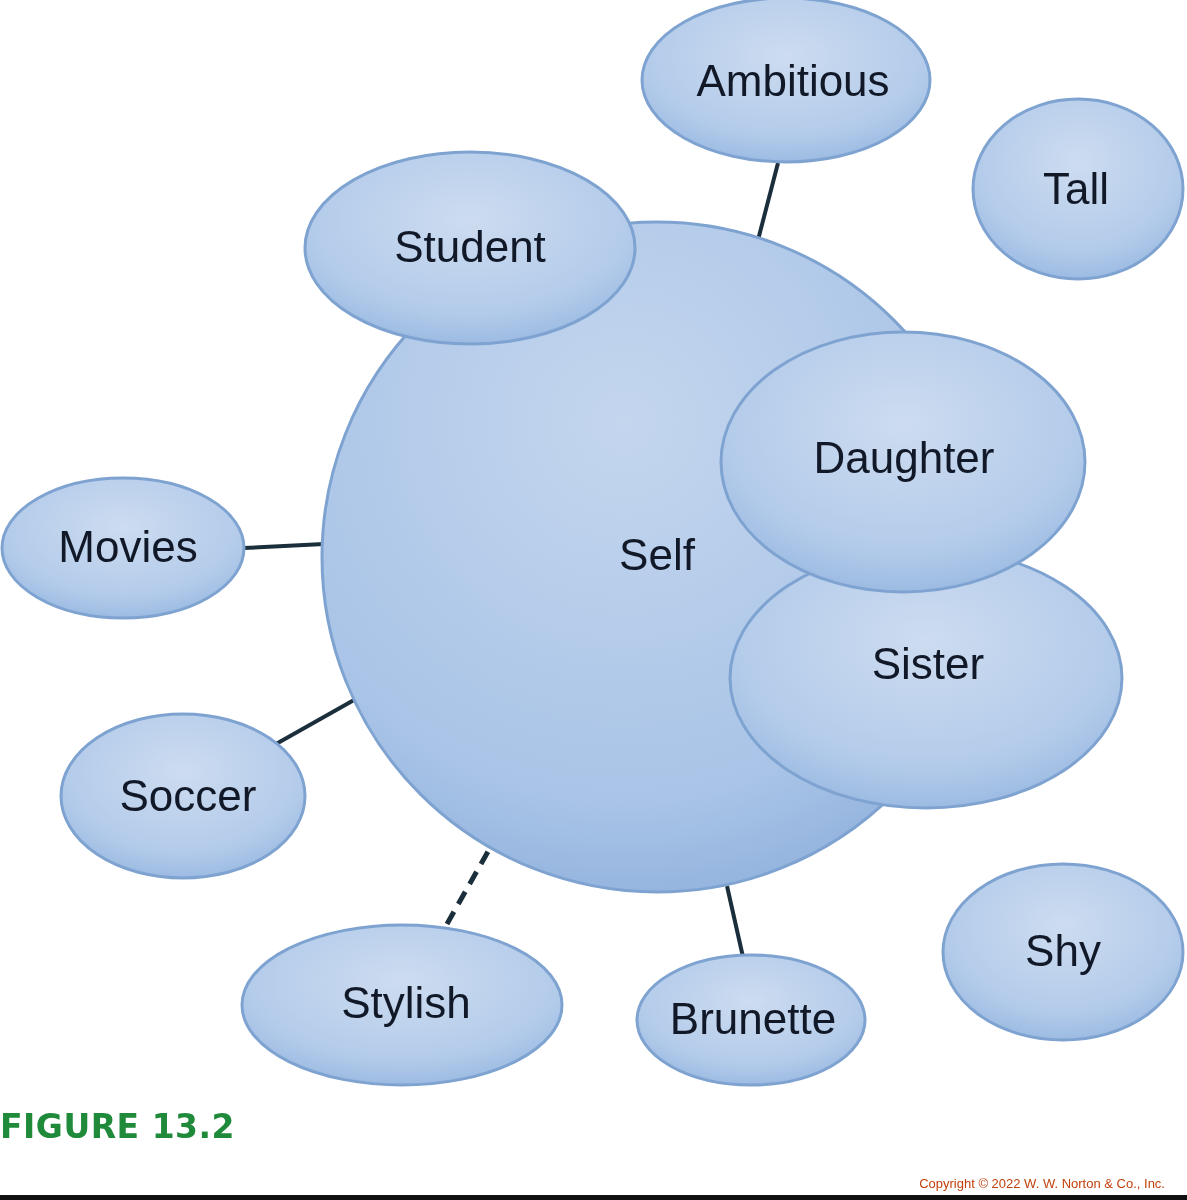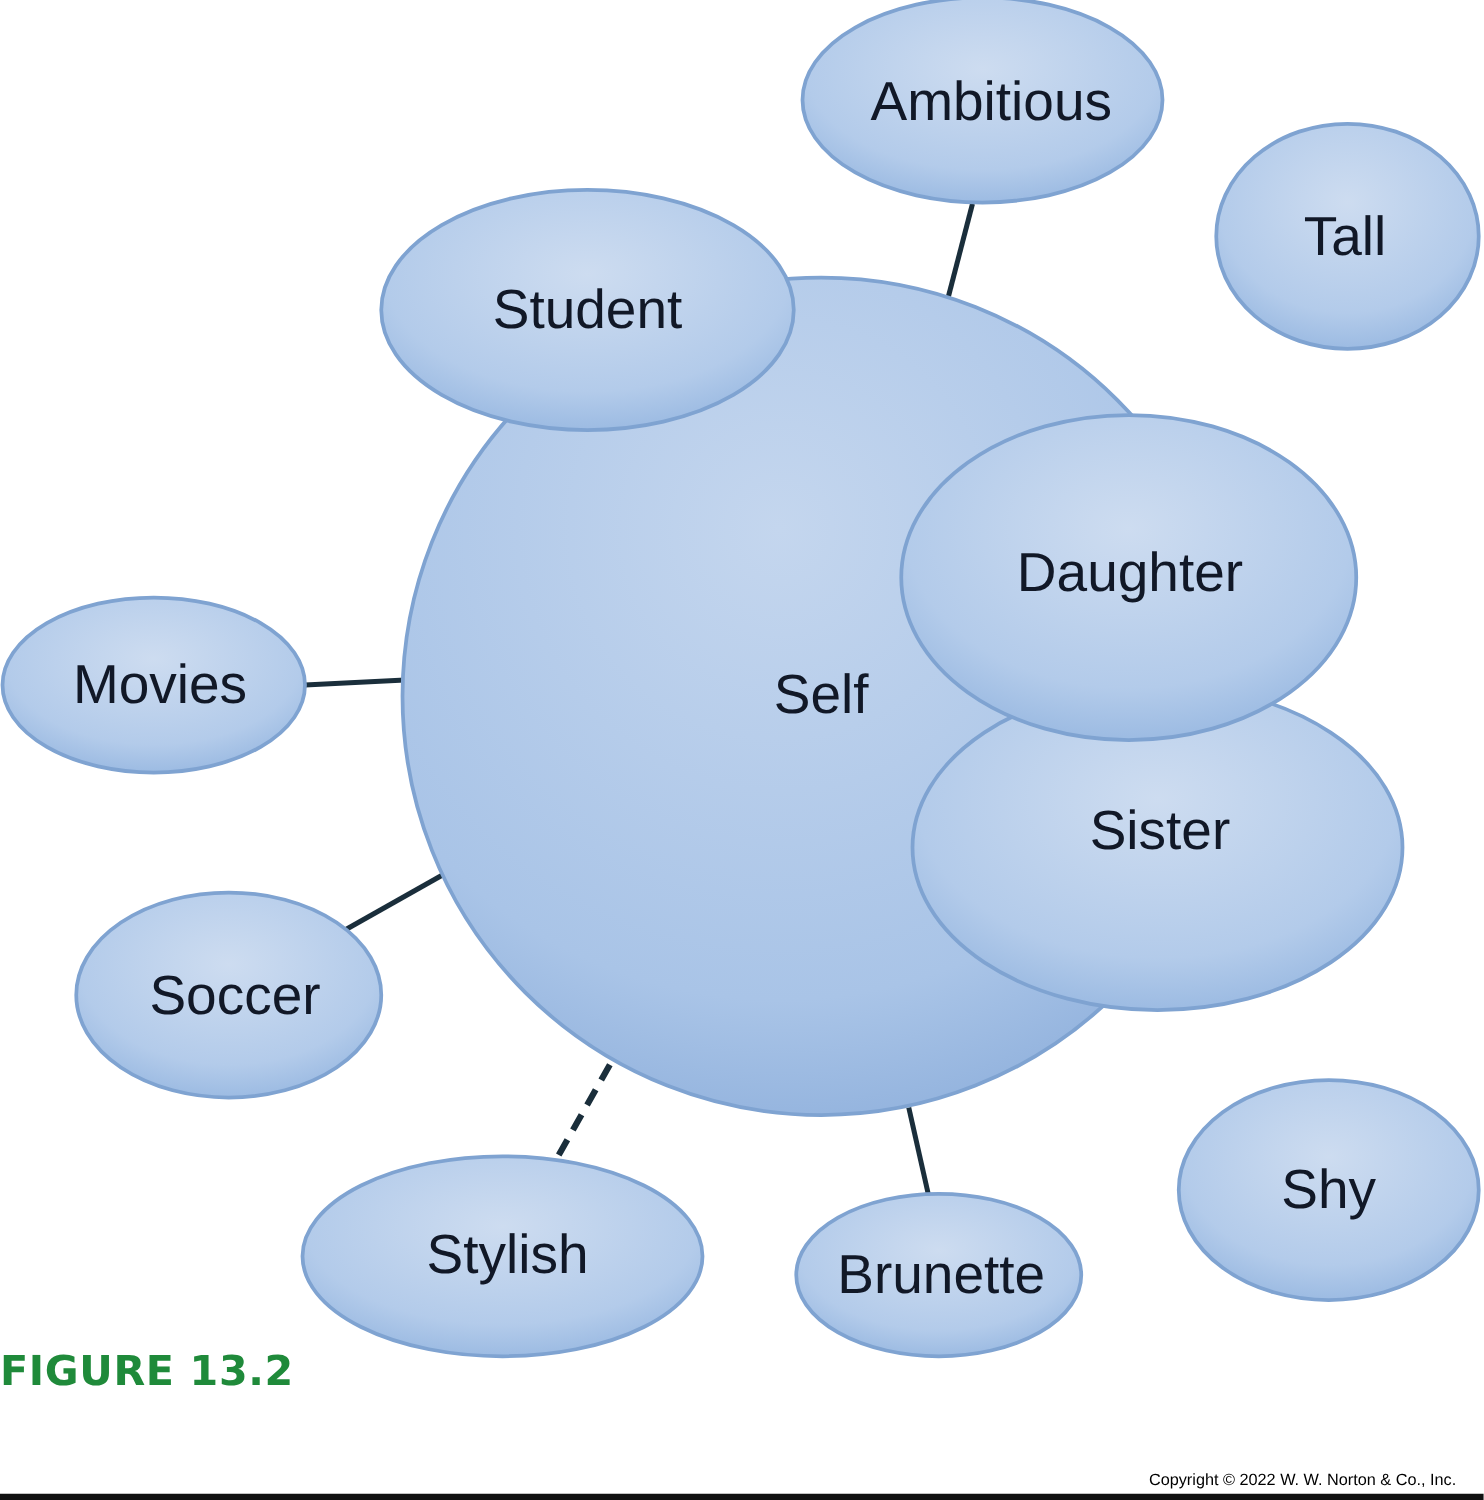--- a/index.html
+++ b/index.html
@@ -1,20 +1,20 @@
 <!DOCTYPE html>
 <html><head>
 <meta charset="utf-8">
 <style>
   html, body { margin: 0; padding: 0; background: #ffffff; }
   body { width: 1187px; height: 1200px; position: relative; overflow: hidden; font-family: "Liberation Sans", sans-serif; }
   #diagram { position: absolute; left: 0; top: 0; width: 1187px; height: 1200px; }
   .node-label { font-family: "Liberation Sans", sans-serif; font-size: 44px; fill: #111827; }
-  .figure-label { position: absolute; left: 0; top: 1077px; font-family: "DejaVu Sans", sans-serif; font-weight: bold; font-size: 33px; color: #1f8a3a; letter-spacing: 0.5px; }
-  .copyright { position: absolute; right: 22px; top: 1176px; font-family: "Liberation Sans", sans-serif; font-size: 13px; color: #000000; }
+  .figure-label { position: absolute; left: 0; top: 1107px; font-family: "DejaVu Sans", sans-serif; font-weight: bold; font-size: 33px; color: #1f8a3a; letter-spacing: 0.5px; }
+  .copyright { position: absolute; right: 22px; top: 1176px; font-family: "Liberation Sans", sans-serif; font-size: 13px; color: #c2410c; }
   .bottom-rule { position: absolute; left: 0; top: 1195px; width: 1187px; height: 5px; background: #111; }
 </style>
 </head>
 <body>
 
 <svg id="diagram" viewBox="0 0 1187 1200" xmlns="http://www.w3.org/2000/svg">
   <defs>
     <radialGradient id="bubble" cx="50%" cy="35%" r="70%">
       <stop offset="0%" stop-color="#cddcf0"></stop>
       <stop offset="70%" stop-color="#b3cbea"></stop>

